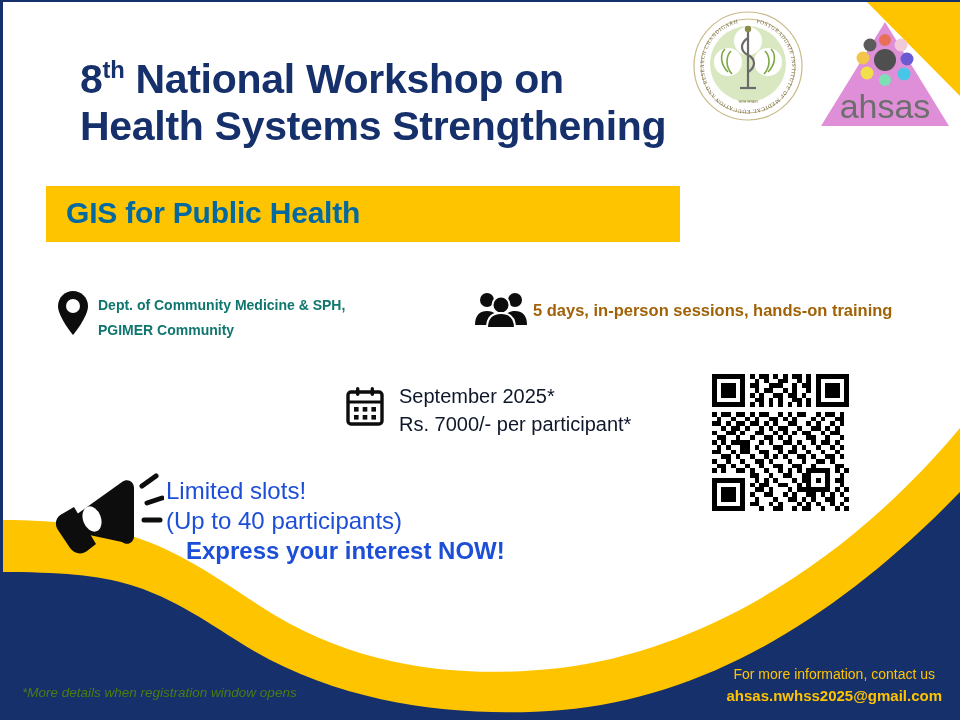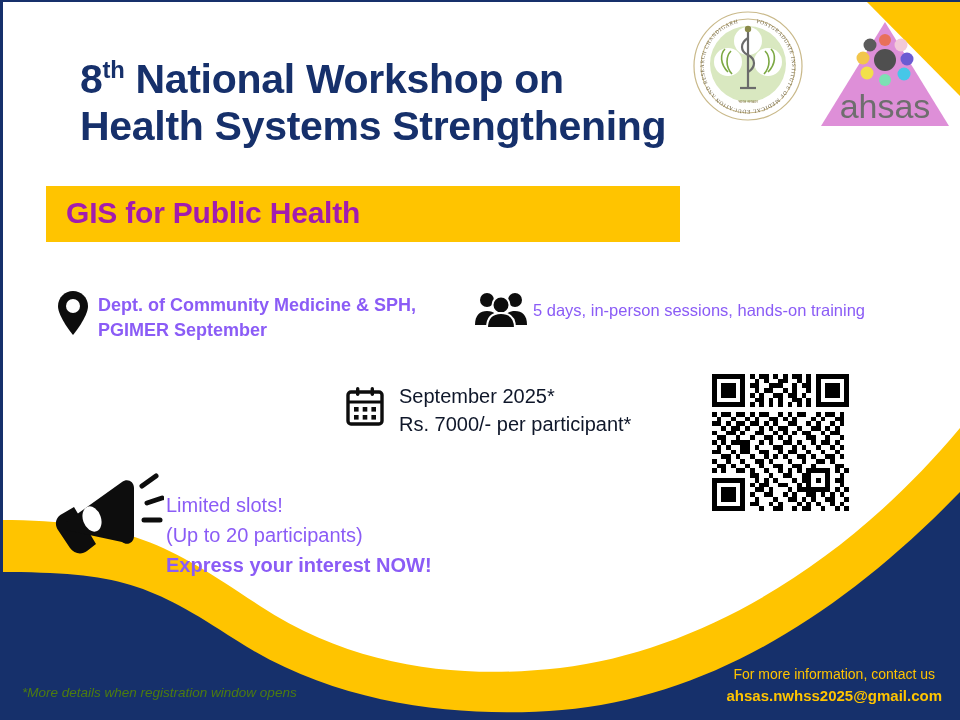--- a/index.html
+++ b/index.html
@@ -16,43 +16,43 @@
 
   
   .title{position:absolute;left:55px;top:46px;z-index:10;
          font-size:41px;line-height:47px;font-weight:bold;color:#16306B;
          letter-spacing:-0.3px;margin-left:25px;}
   .title sup{font-size:0.58em;vertical-align:super;font-weight:bold;}
 
   .subtitle-band{position:absolute;left:46px;top:186px;width:634px;height:56px;
                  background:#FFC400;z-index:10;}
   .subtitle-text{position:absolute;left:66px;top:196px;z-index:11;
-                 font-size:30px;font-weight:bold;color:#a21caf;letter-spacing:-0.2px;}
+                 font-size:30px;font-weight:bold;color:#0369a1;letter-spacing:-0.2px;}
 
   
   .logo-pgimer{position:absolute;left:692px;top:10px;width:112px;height:112px;z-index:20;}
   .logo-ahsas{position:absolute;left:818px;top:18px;width:134px;height:112px;z-index:20;}
 
   
   .icon-pin{position:absolute;left:56px;top:290px;width:34px;height:46px;z-index:10;}
-  .venue{position:absolute;left:98px;top:293px;z-index:10;font-size:18px;
-         line-height:25px;font-weight:bold;color:#8b5cf6;}
+  .venue{position:absolute;left:98px;top:293px;z-index:10;font-size:14px;
+         line-height:25px;font-weight:bold;color:#0f766e;}
 
   .icon-people{position:absolute;left:474px;top:292px;width:54px;height:36px;z-index:10;}
   .duration{position:absolute;left:533px;top:301px;z-index:10;font-size:16.5px;
-            font-weight:normal;color:#8b5cf6;white-space:nowrap;}
+            font-weight:bold;color:#a16207;white-space:nowrap;}
 
   .icon-cal{position:absolute;left:346px;top:386px;width:38px;height:40px;z-index:10;}
   .dateblock{position:absolute;left:399px;top:382px;z-index:10;font-size:20px;
              line-height:28px;color:#0f172a;}
 
   .icon-mega{position:absolute;left:52px;top:470px;width:112px;height:98px;z-index:10;}
-  .slots{position:absolute;left:166px;top:490px;z-index:10;font-size:20px;
-         line-height:30px;color:#8b5cf6;}
-  .slots .bold{font-weight:bold;}
+  .slots{position:absolute;left:166px;top:476px;z-index:10;font-size:24px;
+         line-height:30px;color:#1d4ed8;}
+  .slots .bold{font-weight:bold;margin-left:20px;}
 
   
   .qr{position:absolute;left:712px;top:372px;width:137px;height:141px;z-index:10;
       background:#ffffff;}
 
   
   .foot-note{position:absolute;left:22px;top:685px;z-index:30;font-size:13.5px;
              font-style:italic;color:#4d7c0f;}
   .foot-contact{position:absolute;right:18px;top:664px;z-index:30;text-align:center;
                 font-size:14px;line-height:21px;color:#FFC400;}
@@ -130,21 +130,21 @@
     </g>
     <text x="67" y="100" font-size="34" fill="#6E6E6E" text-anchor="middle" font-family="'Liberation Sans',sans-serif">ahsas</text>
   </svg>
 
   <svg class="icon-pin" viewBox="0 0 34 46">
     <path d="M17 1 C8.7 1 2 7.7 2 16 C2 27 17 45 17 45 C17 45 32 27 32 16 C32 7.7 25.3 1 17 1 Z" fill="#0D0D0D"></path>
     <circle cx="17" cy="16" r="7" fill="#FFFFFF"></circle>
   </svg>
   <div class="venue">
     <span>Dept. of Community Medicine &amp; SPH,</span><br>
-    <span>PGIMER September</span>
+    <span>PGIMER Community</span>
   </div>
 
   <svg class="icon-people" viewBox="0 0 54 36">
     <circle cx="13" cy="8" r="7" fill="#0D0D0D"></circle>
     <circle cx="41" cy="8" r="7" fill="#0D0D0D"></circle>
     <path d="M1 33 C1 23 6 19 13 19 C20 19 25 23 25 33 Z" fill="#0D0D0D"></path>
     <path d="M29 33 C29 23 34 19 41 19 C48 19 53 23 53 33 Z" fill="#0D0D0D"></path>
     <circle cx="27" cy="13" r="8.5" fill="#0D0D0D" stroke="#FFFFFF" stroke-width="2"></circle>
     <path d="M13 36 C13 25 19 21 27 21 C35 21 41 25 41 36 Z" fill="#0D0D0D" stroke="#FFFFFF" stroke-width="2"></path>
   </svg>
@@ -176,21 +176,21 @@
       <ellipse cx="40" cy="49" rx="9" ry="13" fill="#FFFFFF" transform="rotate(-20 40 49)"></ellipse>
     </g>
     <g stroke="#0D0D0D" stroke-width="5" stroke-linecap="round">
       <line x1="90" y1="16" x2="104" y2="6"></line>
       <line x1="95" y1="33" x2="110" y2="28"></line>
       <line x1="92" y1="50" x2="108" y2="50"></line>
     </g>
   </svg>
   <div class="slots">
     <span>Limited slots!</span><br>
-    <span>(Up to 20 participants)</span><br>
+    <span>(Up to 40 participants)</span><br>
     <span class="bold">Express your interest NOW!</span>
   </div>
 
   <svg class="qr" viewBox="0 0 29 29" shape-rendering="crispEdges">
     <rect width="29" height="29" fill="#FFFFFF"></rect>
     <g fill="#000000">
 
       <path d="M0 0h7v7h-7z"></path>
         <path d="M1 1h5v5h-5z" fill="#FFFFFF"></path>
         <path d="M2 2h3v3h-3z" fill="#000000"></path>

